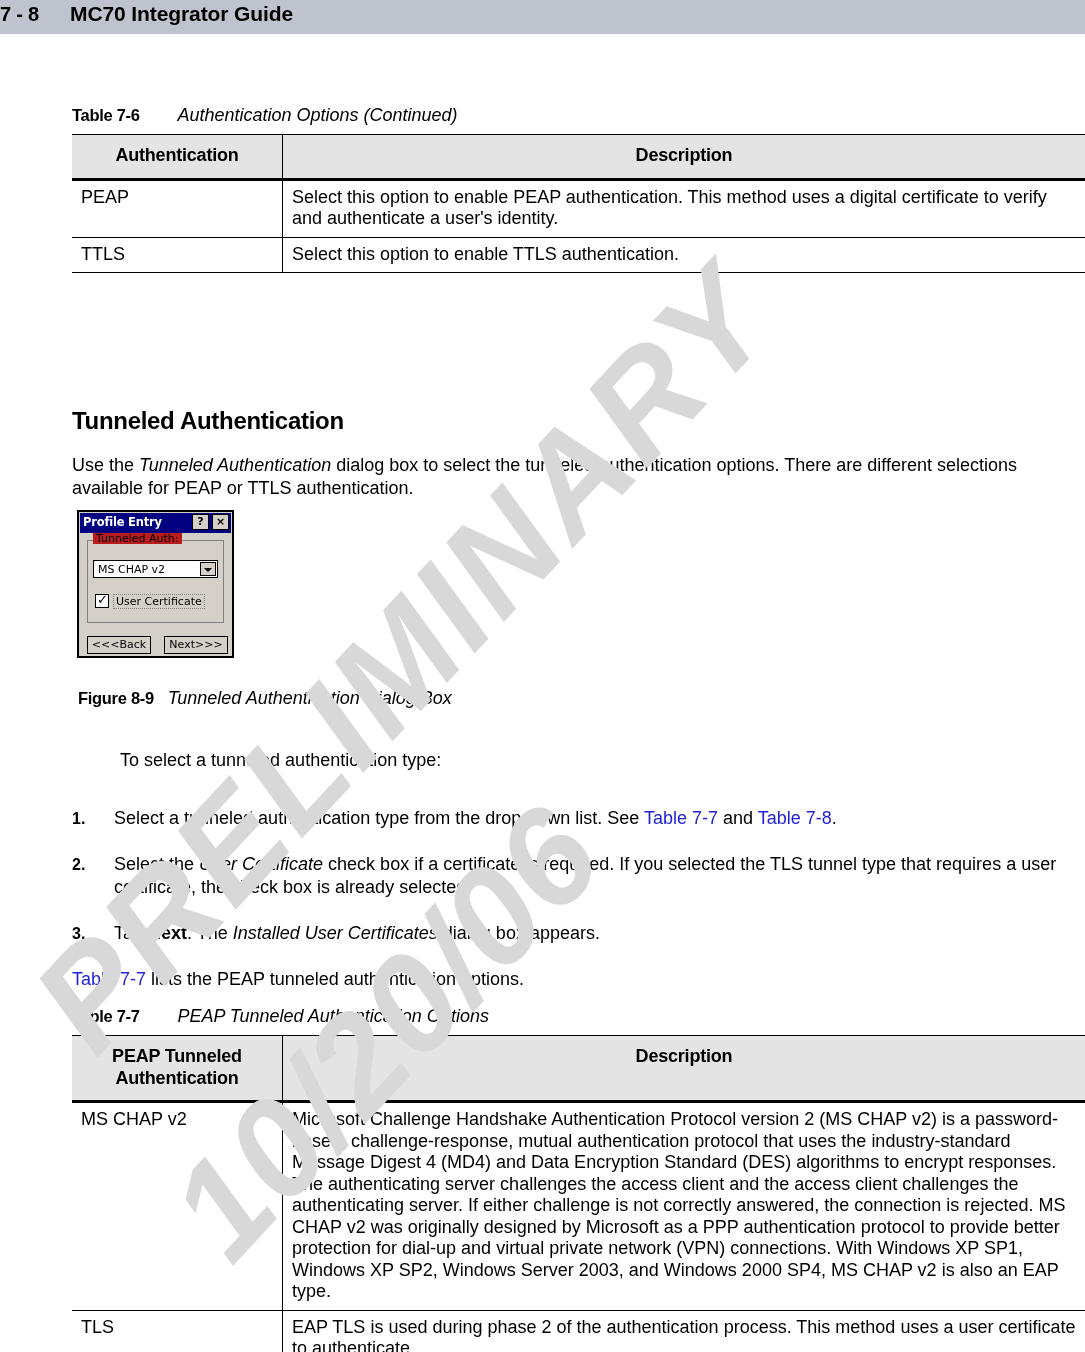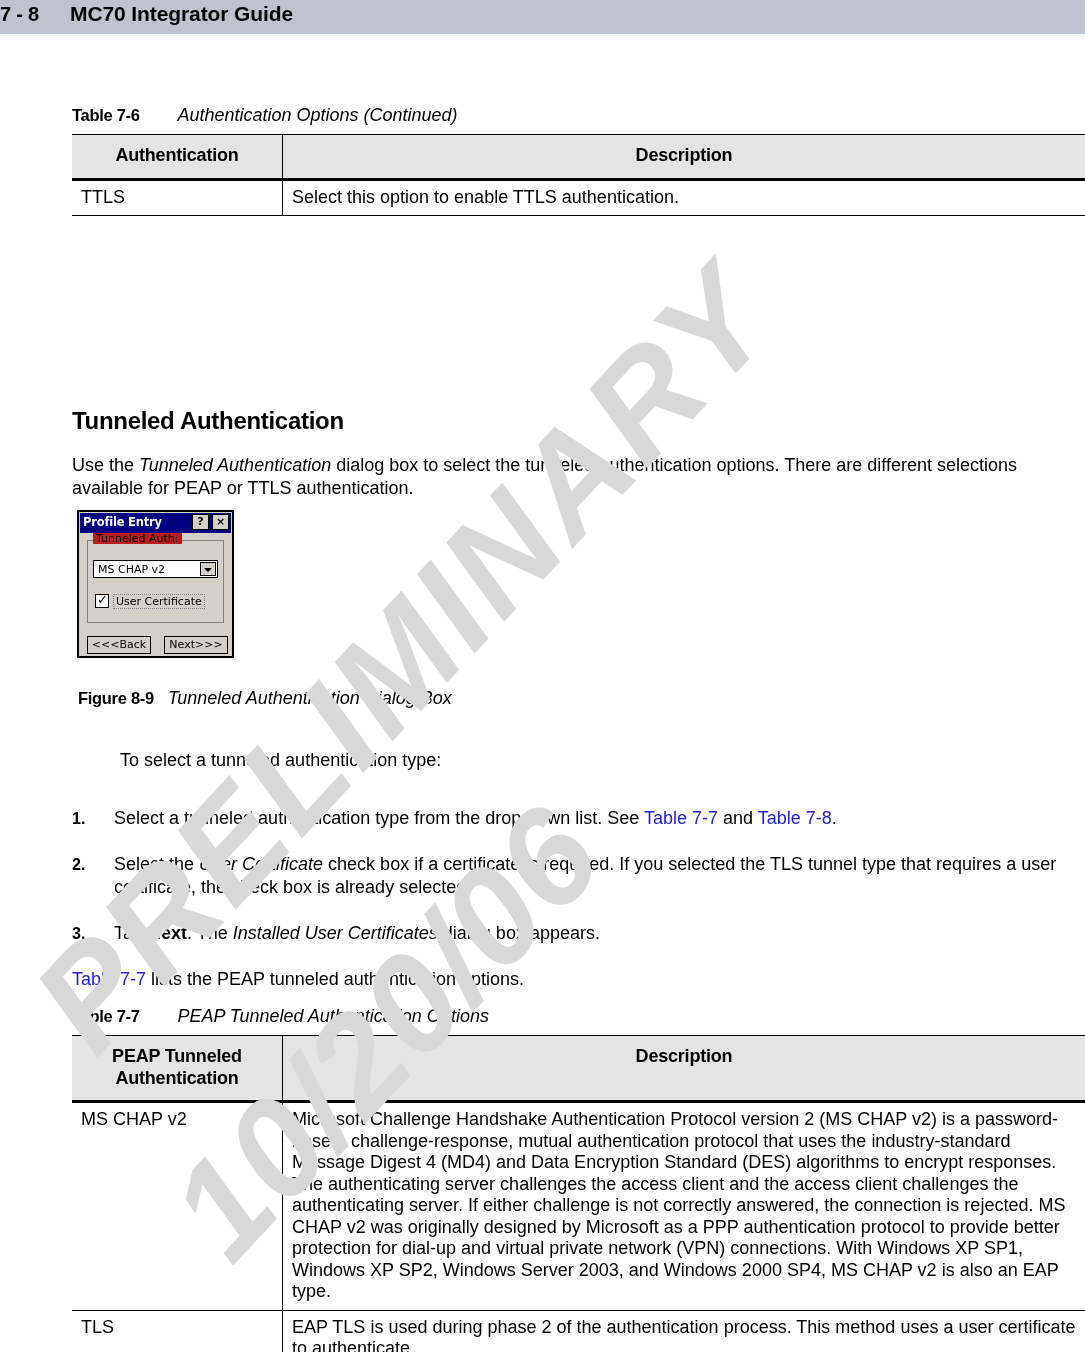--- a/index.html
+++ b/index.html
@@ -329,20 +329,24 @@
 
   <table class="doc-table" style="position:absolute; left:72px; top:101px;">
     <thead>
       <tr>
         <th class="col-key">Authentication</th>
         <th>Description</th>
       </tr>
     </thead>
     <tbody>
       <tr>
+        <td class="col-key">PEAP</td>
+        <td>Select this option to enable PEAP authentication. This method uses a digital certificate to verify and authenticate a user's identity.</td>
+      </tr>
+      <tr>
         <td class="col-key">TTLS</td>
         <td>Select this option to enable TTLS authentication.</td>
       </tr>
     </tbody>
   </table>
 
   <h2 class="sect-head" style="position:absolute; left:72px; top:374px;">Tunneled Authentication</h2>
 
   <p class="body-text" style="position:absolute; left:72px; top:421px; width:1005px;"><span>Use the </span><i>Tunneled Authentication</i><span> dialog box to select the tunneled authentication options. There are different selections available for PEAP or TTLS authentication.</span></p>
 

